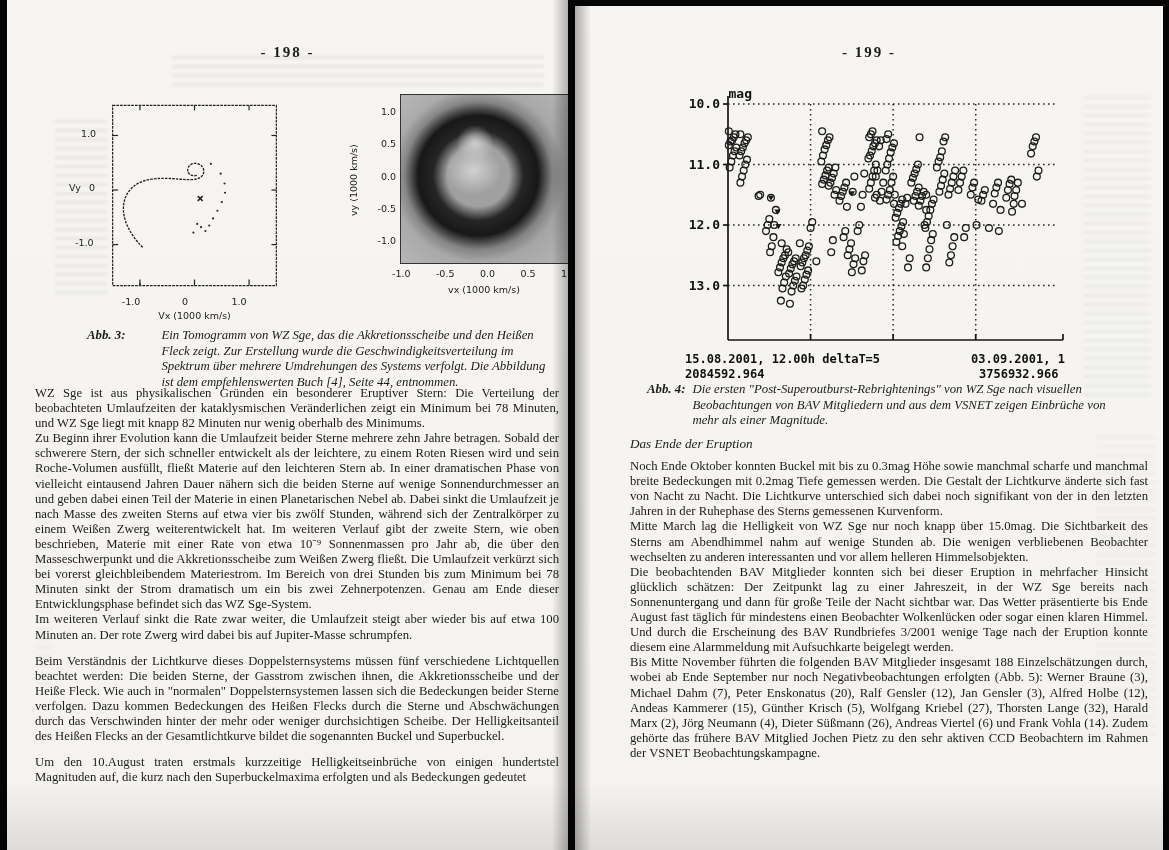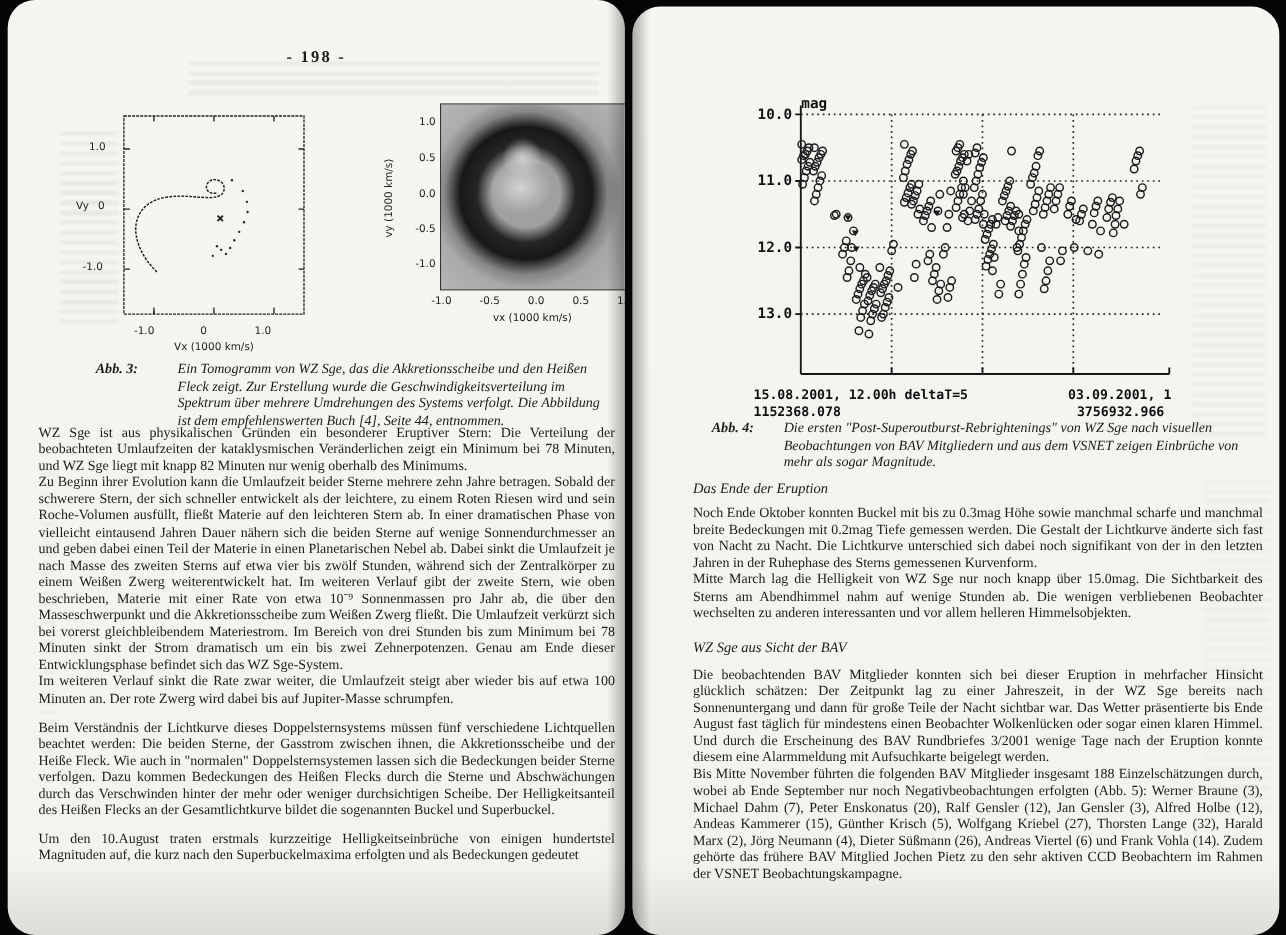--- a/index.html
+++ b/index.html
@@ -1,18 +1,18 @@
 <!DOCTYPE html>
 <html><head>
 <meta charset="utf-8">
 <style>
   html,body{margin:0;padding:0;background:#111;}
   #scan{position:relative;width:1169px;height:850px;background:#050505;overflow:hidden;
         font-family:"Liberation Serif", serif;color:#1b1b1b;}
-  .page{position:absolute;background:linear-gradient(180deg,#f6f5f1 0%,#f4f3ef 92%,#dddcd8 100%);overflow:hidden;border-radius:25px;}
+  .page{position:absolute;background:linear-gradient(180deg,#f6f5f1 0%,#f4f3ef 92%,#dddcd8 100%);overflow:hidden;}
   #page-left{left:7px;top:0;width:561px;height:850px;}
   #page-left::after{content:"";position:absolute;top:0;right:0;bottom:0;width:16px;
         background:linear-gradient(270deg,rgba(0,0,0,.28),rgba(0,0,0,0));}
   #page-right{left:575px;top:6px;width:588px;height:844px;}
   #page-right::before{content:"";position:absolute;top:0;left:0;bottom:0;width:16px;
         background:linear-gradient(90deg,rgba(0,0,0,.30),rgba(0,0,0,0));}
   .page-num{position:absolute;width:100%;text-align:center;font-size:15px;letter-spacing:2px;font-weight:bold;}
   
   .bodycol{position:absolute;font-size:12.7px;line-height:15.1px;text-align:justify;}
   .bodycol p{margin:0;}
@@ -153,20 +153,21 @@
     <div class="bodycol" style="left:28px;top:386px;width:524px;">
       <p>WZ Sge ist aus physikalischen Gründen ein besonderer Eruptiver Stern: Die Verteilung der beobachteten Umlaufzeiten der kataklysmischen Veränderlichen zeigt ein Minimum bei 78 Minuten, und WZ Sge liegt mit knapp 82 Minuten nur wenig oberhalb des Minimums.</p>
       <p>Zu Beginn ihrer Evolution kann die Umlaufzeit beider Sterne mehrere zehn Jahre betragen. Sobald der schwerere Stern, der sich schneller entwickelt als der leichtere, zu einem Roten Riesen wird und sein Roche-Volumen ausfüllt, fließt Materie auf den leichteren Stern ab. In einer dramatischen Phase von vielleicht eintausend Jahren Dauer nähern sich die beiden Sterne auf wenige Sonnendurchmesser an und geben dabei einen Teil der Materie in einen Planetarischen Nebel ab. Dabei sinkt die Umlaufzeit je nach Masse des zweiten Sterns auf etwa vier bis zwölf Stunden, während sich der Zentralkörper zu einem Weißen Zwerg weiterentwickelt hat. Im weiteren Verlauf gibt der zweite Stern, wie oben beschrieben, Materie mit einer Rate von etwa 10⁻⁹ Sonnenmassen pro Jahr ab, die über den Masseschwerpunkt und die Akkretionsscheibe zum Weißen Zwerg fließt. Die Umlaufzeit verkürzt sich bei vorerst gleichbleibendem Materiestrom. Im Bereich von drei Stunden bis zum Minimum bei 78 Minuten sinkt der Strom dramatisch um ein bis zwei Zehnerpotenzen. Genau am Ende dieser Entwicklungsphase befindet sich das WZ Sge-System.</p>
       <p>Im weiteren Verlauf sinkt die Rate zwar weiter, die Umlaufzeit steigt aber wieder bis auf etwa 100 Minuten an. Der rote Zwerg wird dabei bis auf Jupiter-Masse schrumpfen.</p>
       <p class="gap">Beim Verständnis der Lichtkurve dieses Doppelsternsystems müssen fünf verschiedene Lichtquellen beachtet werden: Die beiden Sterne, der Gasstrom zwischen ihnen, die Akkretionsscheibe und der Heiße Fleck. Wie auch in "normalen" Doppelsternsystemen lassen sich die Bedeckungen beider Sterne verfolgen. Dazu kommen Bedeckungen des Heißen Flecks durch die Sterne und Abschwächungen durch das Verschwinden hinter der mehr oder weniger durchsichtigen Scheibe. Der Helligkeitsanteil des Heißen Flecks an der Gesamtlichtkurve bildet die sogenannten Buckel und Superbuckel.</p>
       <p class="gap">Um den 10.August traten erstmals kurzzeitige Helligkeitseinbrüche von einigen hundertstel Magnituden auf, die kurz nach den Superbuckelmaxima erfolgten und als Bedeckungen gedeutet</p>
     </div>
   </div>
 
   <div class="page" id="page-right">
+    <div class="page-num" style="top:38px;">-  199  -</div>
 
     <div class="bleed" style="left:508px;top:90px;width:68px;height:300px;opacity:.3;"></div>
     <div class="bleed" style="left:520px;top:430px;width:60px;height:300px;opacity:.22;"></div>
 
     <div id="fig4">
       <svg id="lc" width="382" height="262" viewBox="0 0 382 262">
           <line x1="45" y1="8" x2="45" y2="252" class="ax"></line>
           <line x1="45" y1="252" x2="380" y2="252" class="ax"></line>
           <line x1="45" y1="16" x2="372" y2="16" class="grid"></line>
           <line x1="40" y1="16" x2="45" y2="16" class="ax"></line>
@@ -444,32 +445,31 @@
           <circle cx="355.4848484848485" cy="82.56410256410254" r="3.4" class="pt"></circle>
           <circle cx="353.83333333333337" cy="88.61538461538456" r="3.4" class="pt"></circle>
           <path d="M 91.34545454545454 121.51282051282047 L 97.74545454545455 121.51282051282047 L 94.54545454545455 126.71282051282047 Z" class="ptf"></path>
           <path d="M 92.17121212121212 136.03589743589743 L 98.57121212121213 136.03589743589743 L 95.37121212121212 141.2358974358974 Z" class="ptf"></path>
           <path d="M 84.73939393939393 107.59487179487184 L 91.13939393939394 107.59487179487184 L 87.93939393939394 112.79487179487184 Z" class="ptf"></path>
           <path d="M 165.66363636363639 103.35897435897436 L 172.06363636363636 103.35897435897436 L 168.86363636363637 108.55897435897437 Z" class="ptf"></path>
         </svg>
       <div id="xlabels">
         <span class="xl-a">15.08.2001, 12.00h  deltaT=5</span>
         <span class="xl-b">03.09.2001, 1</span>
-        <span class="xl-c">1152368.078</span>
+        <span class="xl-c">2084592.964</span>
         <span class="xl-d">3756932.966</span>
       </div>
     </div>
 
-    <div class="caption" style="left:72px;top:376px;gap:20px;">
+    <div class="caption" style="left:72px;top:376px;">
       <span class="cap-label">Abb. 4:</span>
-      <span class="cap-text" style="max-width:420px;">Die ersten "Post-Superoutburst-Rebrightenings" von WZ Sge nach visuellen Beobachtungen von BAV Mitgliedern und aus dem VSNET zeigen Einbrüche von mehr als sogar Magnitude.</span>
+      <span class="cap-text" style="max-width:420px;">Die ersten "Post-Superoutburst-Rebrightenings" von WZ Sge nach visuellen Beobachtungen von BAV Mitgliedern und aus dem VSNET zeigen Einbrüche von mehr als einer Magnitude.</span>
     </div>
 
     <div class="bodycol" style="left:55px;top:430px;width:518px;">
       <h3 class="sect-head">Das Ende der Eruption</h3>
       <p>Noch Ende Oktober konnten Buckel mit bis zu 0.3mag Höhe sowie manchmal scharfe und manchmal breite Bedeckungen mit 0.2mag Tiefe gemessen werden. Die Gestalt der Lichtkurve änderte sich fast von Nacht zu Nacht. Die Lichtkurve unterschied sich dabei noch signifikant von der in den letzten Jahren in der Ruhephase des Sterns gemessenen Kurvenform.</p>
       <p>Mitte March lag die Helligkeit von WZ Sge nur noch knapp über 15.0mag.  Die Sichtbarkeit des Sterns am Abendhimmel nahm auf wenige Stunden ab. Die wenigen verbliebenen Beobachter wechselten zu anderen interessanten und vor allem helleren Himmelsobjekten.</p>
-      <h3 class="sect-head second">WZ Sge aus Sicht der BAV</h3>
       <p>Die beobachtenden BAV Mitglieder konnten sich bei dieser Eruption in mehrfacher Hinsicht glücklich schätzen: Der Zeitpunkt lag zu einer Jahreszeit, in der WZ Sge bereits nach Sonnenuntergang und dann für große Teile der Nacht sichtbar war. Das Wetter präsentierte bis Ende August fast täglich für mindestens einen Beobachter Wolkenlücken oder sogar einen klaren Himmel. Und durch die Erscheinung des BAV Rundbriefes 3/2001 wenige Tage nach der Eruption konnte diesem eine Alarmmeldung mit Aufsuchkarte beigelegt werden.</p>
       <p>Bis Mitte November führten die folgenden BAV Mitglieder insgesamt 188 Einzelschätzungen durch, wobei ab Ende September nur noch Negativbeobachtungen erfolgten (Abb. 5): Werner Braune (3), Michael Dahm (7), Peter Enskonatus (20), Ralf Gensler (12), Jan Gensler (3), Alfred Holbe (12), Andeas Kammerer (15), Günther Krisch (5), Wolfgang Kriebel (27), Thorsten Lange (32), Harald Marx (2), Jörg Neumann (4), Dieter Süßmann (26), Andreas Viertel (6) und Frank Vohla (14). Zudem gehörte das frühere BAV Mitglied Jochen Pietz zu den sehr aktiven CCD Beobachtern im Rahmen der VSNET Beobachtungskampagne.</p>
     </div>
   </div>
 </div>
 
 </body></html>

